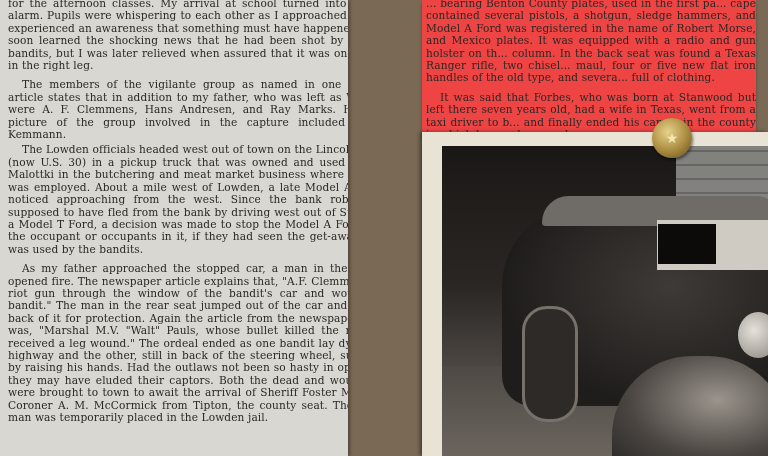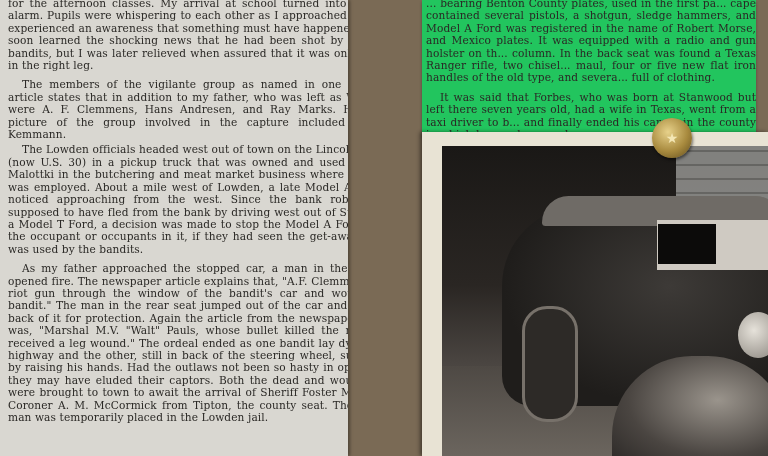--- a/index.html
+++ b/index.html
@@ -1,18 +1,18 @@
 <!DOCTYPE html>
 <html><head>
 <meta charset="utf-8">
 <style>
   html, body { margin:0; padding:0; }
   body { width:768px; height:456px; overflow:hidden; position:relative; background:#7a6a55; font-family:"DejaVu Serif", serif; }
   .clip-left { position:absolute; left:0; top:0; width:348px; height:456px; background:#d9d7d1; box-shadow:2px 0 3px rgba(0,0,0,0.35); overflow:hidden; }
-  .clip-right { position:absolute; left:422px; top:0; width:334px; height:136px; background:#22c55e; overflow:hidden; box-shadow:0 2px 3px rgba(0,0,0,0.3); }
+  .clip-right { position:absolute; left:422px; top:0; width:334px; height:136px; background:#ef4444; overflow:hidden; box-shadow:0 2px 3px rgba(0,0,0,0.3); }
   .col { position:absolute; color:#2a2825; font-size:10.6px; line-height:12.4px; letter-spacing:0.1px; }
   .clip-left .col { left:8px; top:-3px; width:400px; text-align:justify; }
   .clip-right .col { left:4px; top:-3px; width:330px; text-align:justify; }
   .p { margin:0 0 7px 0; text-indent:14px; }
   .p.noindent { text-indent:0; }
   .p.tight { margin-bottom:3px; }
   .photo-frame { position:absolute; left:422px; top:132px; width:346px; height:324px; background:#e8e3d4; box-shadow:-2px 0 4px rgba(0,0,0,0.45); }
   .photo { position:absolute; left:20px; top:14px; width:326px; height:310px; overflow:hidden;
     background: linear-gradient(180deg,#1a1816 0%, #2a2623 45%, #4a4541 70%, #5c5650 100%); }
   .wall { position:absolute; right:0; top:0; width:92px; height:88px;

